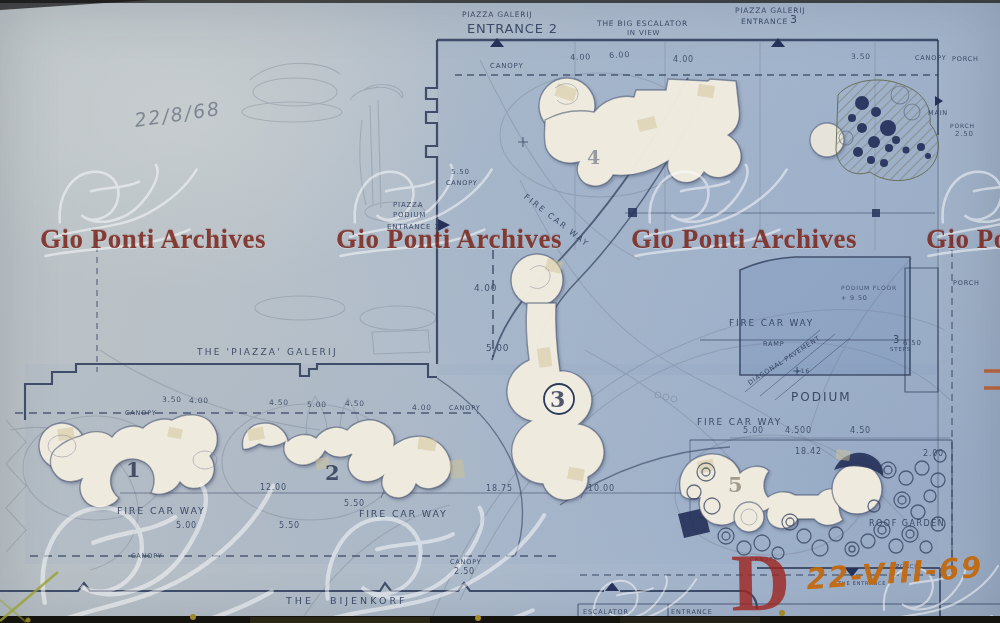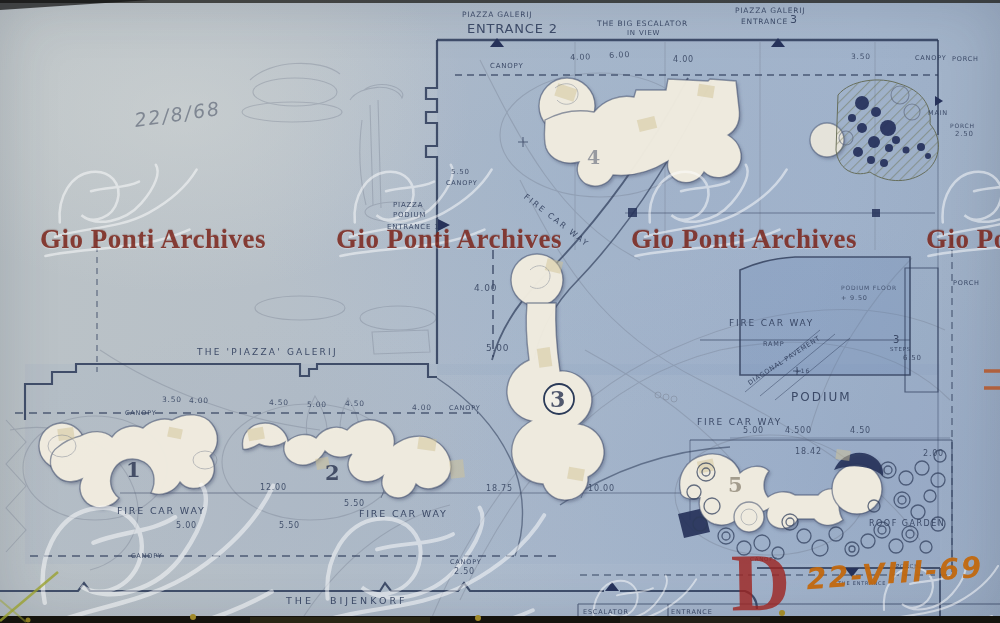--- a/index.html
+++ b/index.html
@@ -342,21 +342,21 @@
 
 <div class="lbl" style="left:729px;top:319px;font-size:9px;letter-spacing:1.8px">FIRE CAR WAY</div>
 <div class="lbl" style="left:763px;top:341px;font-size:6.5px">RAMP</div>
 <div class="lbl" style="left:747px;top:381px;font-size:6.5px;transform:rotate(-33deg)">DIAGONAL PAVEMENT</div>
 <div class="lbl" style="left:791px;top:391px;font-size:12px;letter-spacing:2px">PODIUM</div>
 <div class="lbl" style="left:795px;top:368px;font-size:6px">+16</div>
 <div class="lbl" style="left:841px;top:285px;font-size:6px;opacity:.8">PODIUM FLOOR</div>
 <div class="lbl dim" style="left:841px;top:295px;font-size:6.5px">+ 9.50</div>
 <div class="lbl" style="left:893px;top:335px;font-size:10px">3</div>
 <div class="lbl" style="left:890px;top:347px;font-size:5.5px">STEPS</div>
-<div class="lbl dim" style="left:903px;top:355px;font-size:7px">6.50</div>
+<div class="lbl dim" style="left:903px;top:340px;font-size:7px">6.50</div>
 <div class="lbl" style="left:953px;top:280px;font-size:6.5px">PORCH</div>
 
 <div class="lbl" style="left:697px;top:418px;font-size:9px;letter-spacing:1.8px">FIRE CAR WAY</div>
 <div class="lbl dim" style="left:743px;top:427px;font-size:8px">5.00</div>
 <div class="lbl dim" style="left:785px;top:427px;font-size:8px">4.500</div>
 <div class="lbl dim" style="left:850px;top:427px;font-size:8px">4.50</div>
 <div class="lbl dim" style="left:795px;top:448px;font-size:8px">18.42</div>
 <div class="lbl dim" style="left:923px;top:450px;font-size:8px">2.00</div>
 <div class="lbl" style="left:869px;top:520px;font-size:8px;letter-spacing:1.5px">ROOF GARDEN</div>
 

